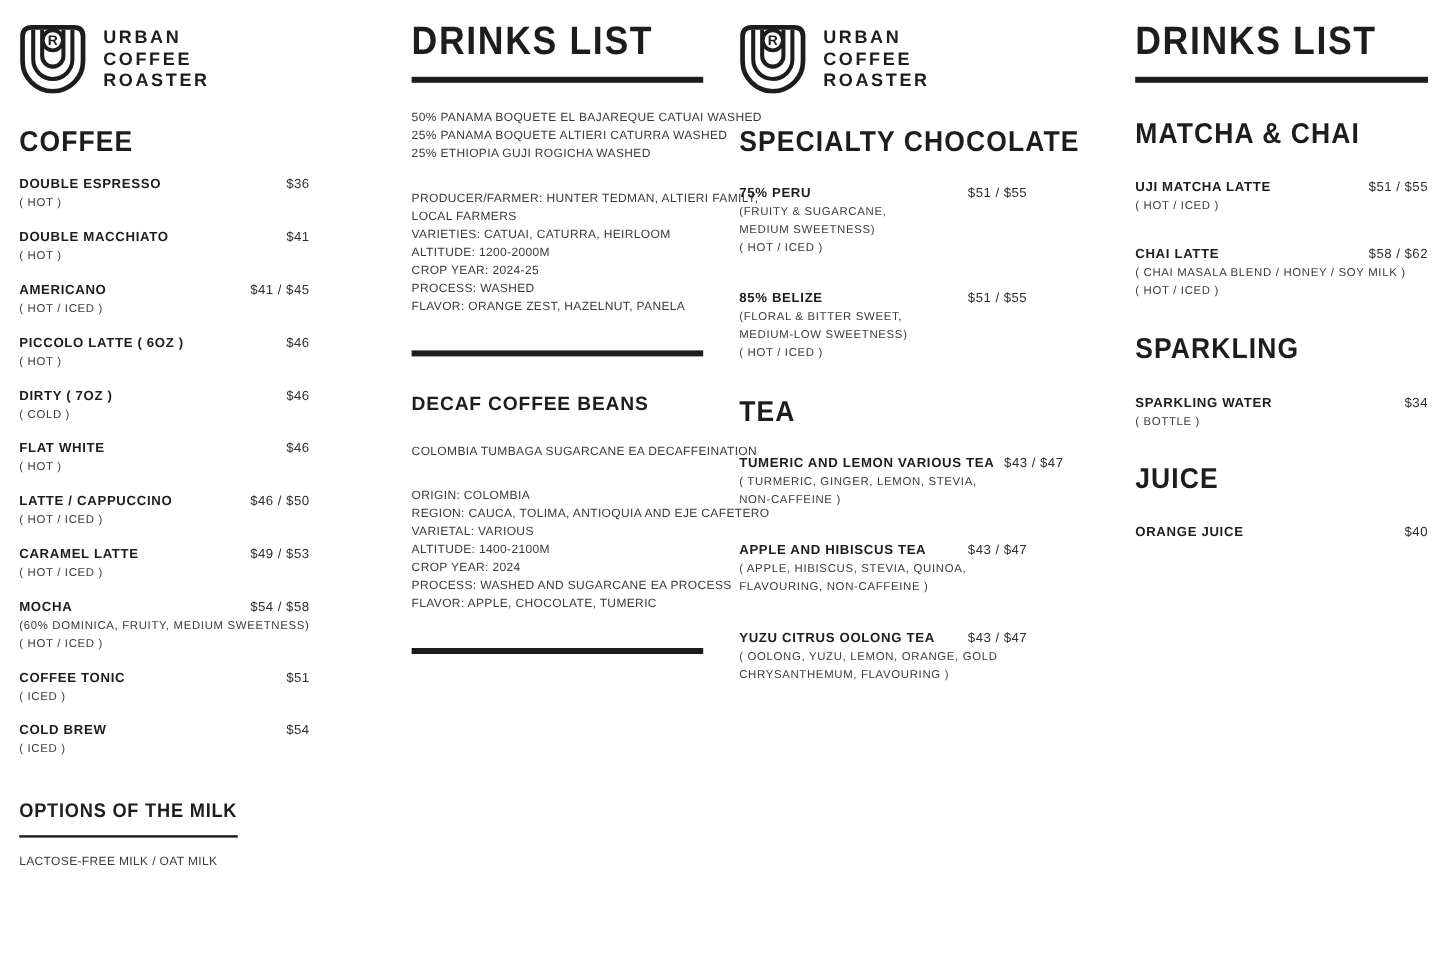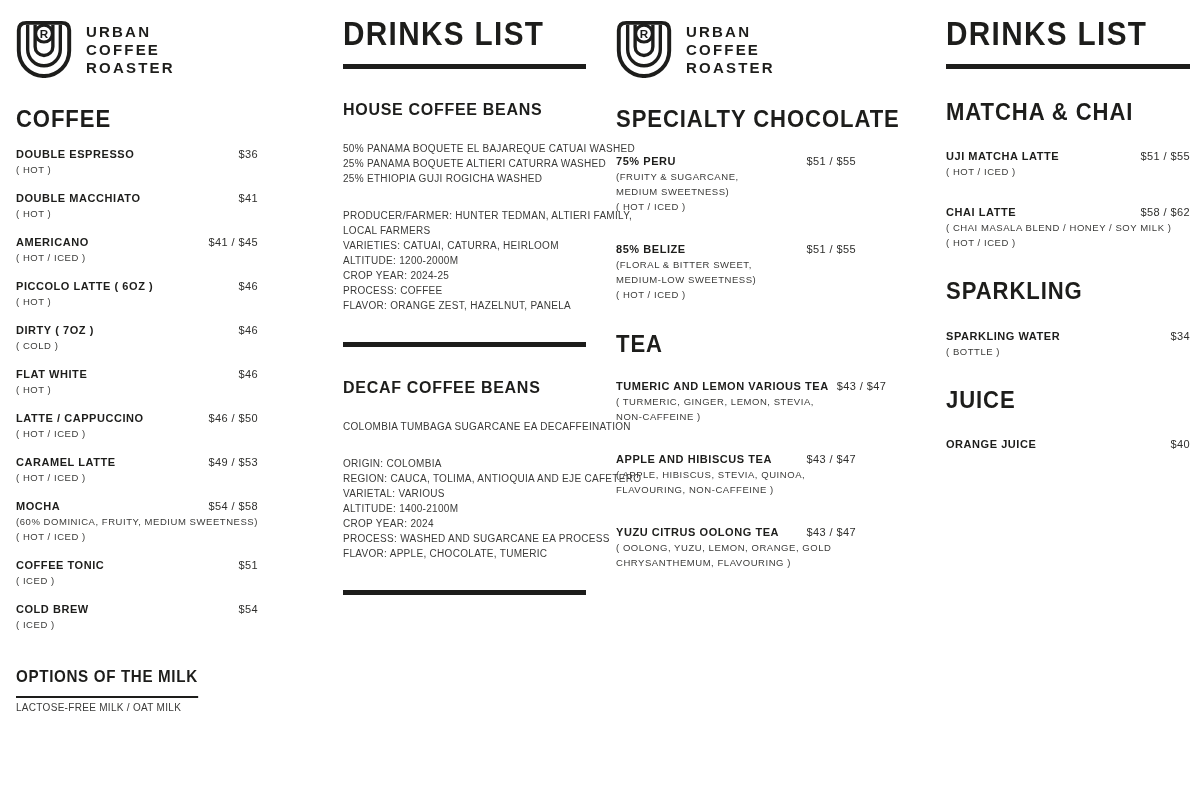--- a/index.html
+++ b/index.html
@@ -55,21 +55,21 @@
   .item-name { font-size: 11px; font-weight: 700; letter-spacing: 0.55px; white-space: nowrap; }
   .item-price { font-size: 11px; font-weight: 400; letter-spacing: 0.4px; color: #2e2e2c; white-space: nowrap; }
   .item-note { font-size: 9.5px; font-weight: 400; letter-spacing: 0.55px; color: var(--soft);
                margin-top: 4px; white-space: nowrap; }
 
   
   .underlined-wrap { margin-top: 37px; text-decoration: underline; }
   .underlined-heading { display: inline-block; font-size: 16.5px; font-weight: 700; letter-spacing: 0.7px;
                         border-bottom: 2px solid var(--ink); padding-bottom: 10px;
                         transform: scaleX(0.92); transform-origin: 0 50%; white-space: nowrap; }
-  .underlined-wrap + .info-text { margin-top: 2px; }
+  .underlined-wrap + .info-text { margin-top: 13px; }
 </style>
 </head>
 <body>
 
 <div class="page">
   <section class="column" id="col-coffee">
       <div class="logo-row">
         <svg viewBox="0 0 60 62" class="logo-badge">
           <path d="M11 3 H49 Q57 3 57 11 V33 A27 27 0 0 1 3 33 V11 Q3 3 11 3 Z" stroke-width="4.2"></path>
           <path d="M12.5 5 V31.5 A17.5 17.5 0 0 0 47.5 31.5 V5" stroke-width="3.6"></path>
@@ -163,33 +163,32 @@
         <div class="item-note">( ICED )</div>
       </div>
       <div class="underlined-wrap"><h3 class="underlined-heading">OPTIONS OF THE MILK</h3></div>
       <div class="info-text">
         <div class="line">LACTOSE-FREE MILK / OAT MILK</div>
       </div>
     </section>
   <section class="column" id="col-beans">
       <h1 class="col-header">DRINKS LIST</h1>
       <div class="header-rule"></div>
-      <h3 class="subheading">HOUSE COFFEE BEANS</h3>
       <div class="info-text">
         <div class="line">50% PANAMA BOQUETE EL BAJAREQUE CATUAI WASHED</div>
         <div class="line">25% PANAMA BOQUETE ALTIERI CATURRA WASHED</div>
         <div class="line">25% ETHIOPIA GUJI ROGICHA WASHED</div>
       </div>
       <div class="info-text">
         <div class="line">PRODUCER/FARMER: HUNTER TEDMAN, ALTIERI FAMILY,</div>
         <div class="line">LOCAL FARMERS</div>
         <div class="line">VARIETIES: CATUAI, CATURRA, HEIRLOOM</div>
         <div class="line">ALTITUDE: 1200-2000M</div>
         <div class="line">CROP YEAR: 2024-25</div>
-        <div class="line">PROCESS: COFFEE</div>
+        <div class="line">PROCESS: WASHED</div>
         <div class="line">FLAVOR: ORANGE ZEST, HAZELNUT, PANELA</div>
       </div>
       <div class="section-divider"></div>
       <h3 class="subheading">DECAF COFFEE BEANS</h3>
       <div class="info-text">
         <div class="line">COLOMBIA TUMBAGA SUGARCANE EA DECAFFEINATION</div>
       </div>
       <div class="info-text">
         <div class="line">ORIGIN: COLOMBIA</div>
         <div class="line">REGION: CAUCA, TOLIMA, ANTIOQUIA AND EJE CAFETERO</div>

